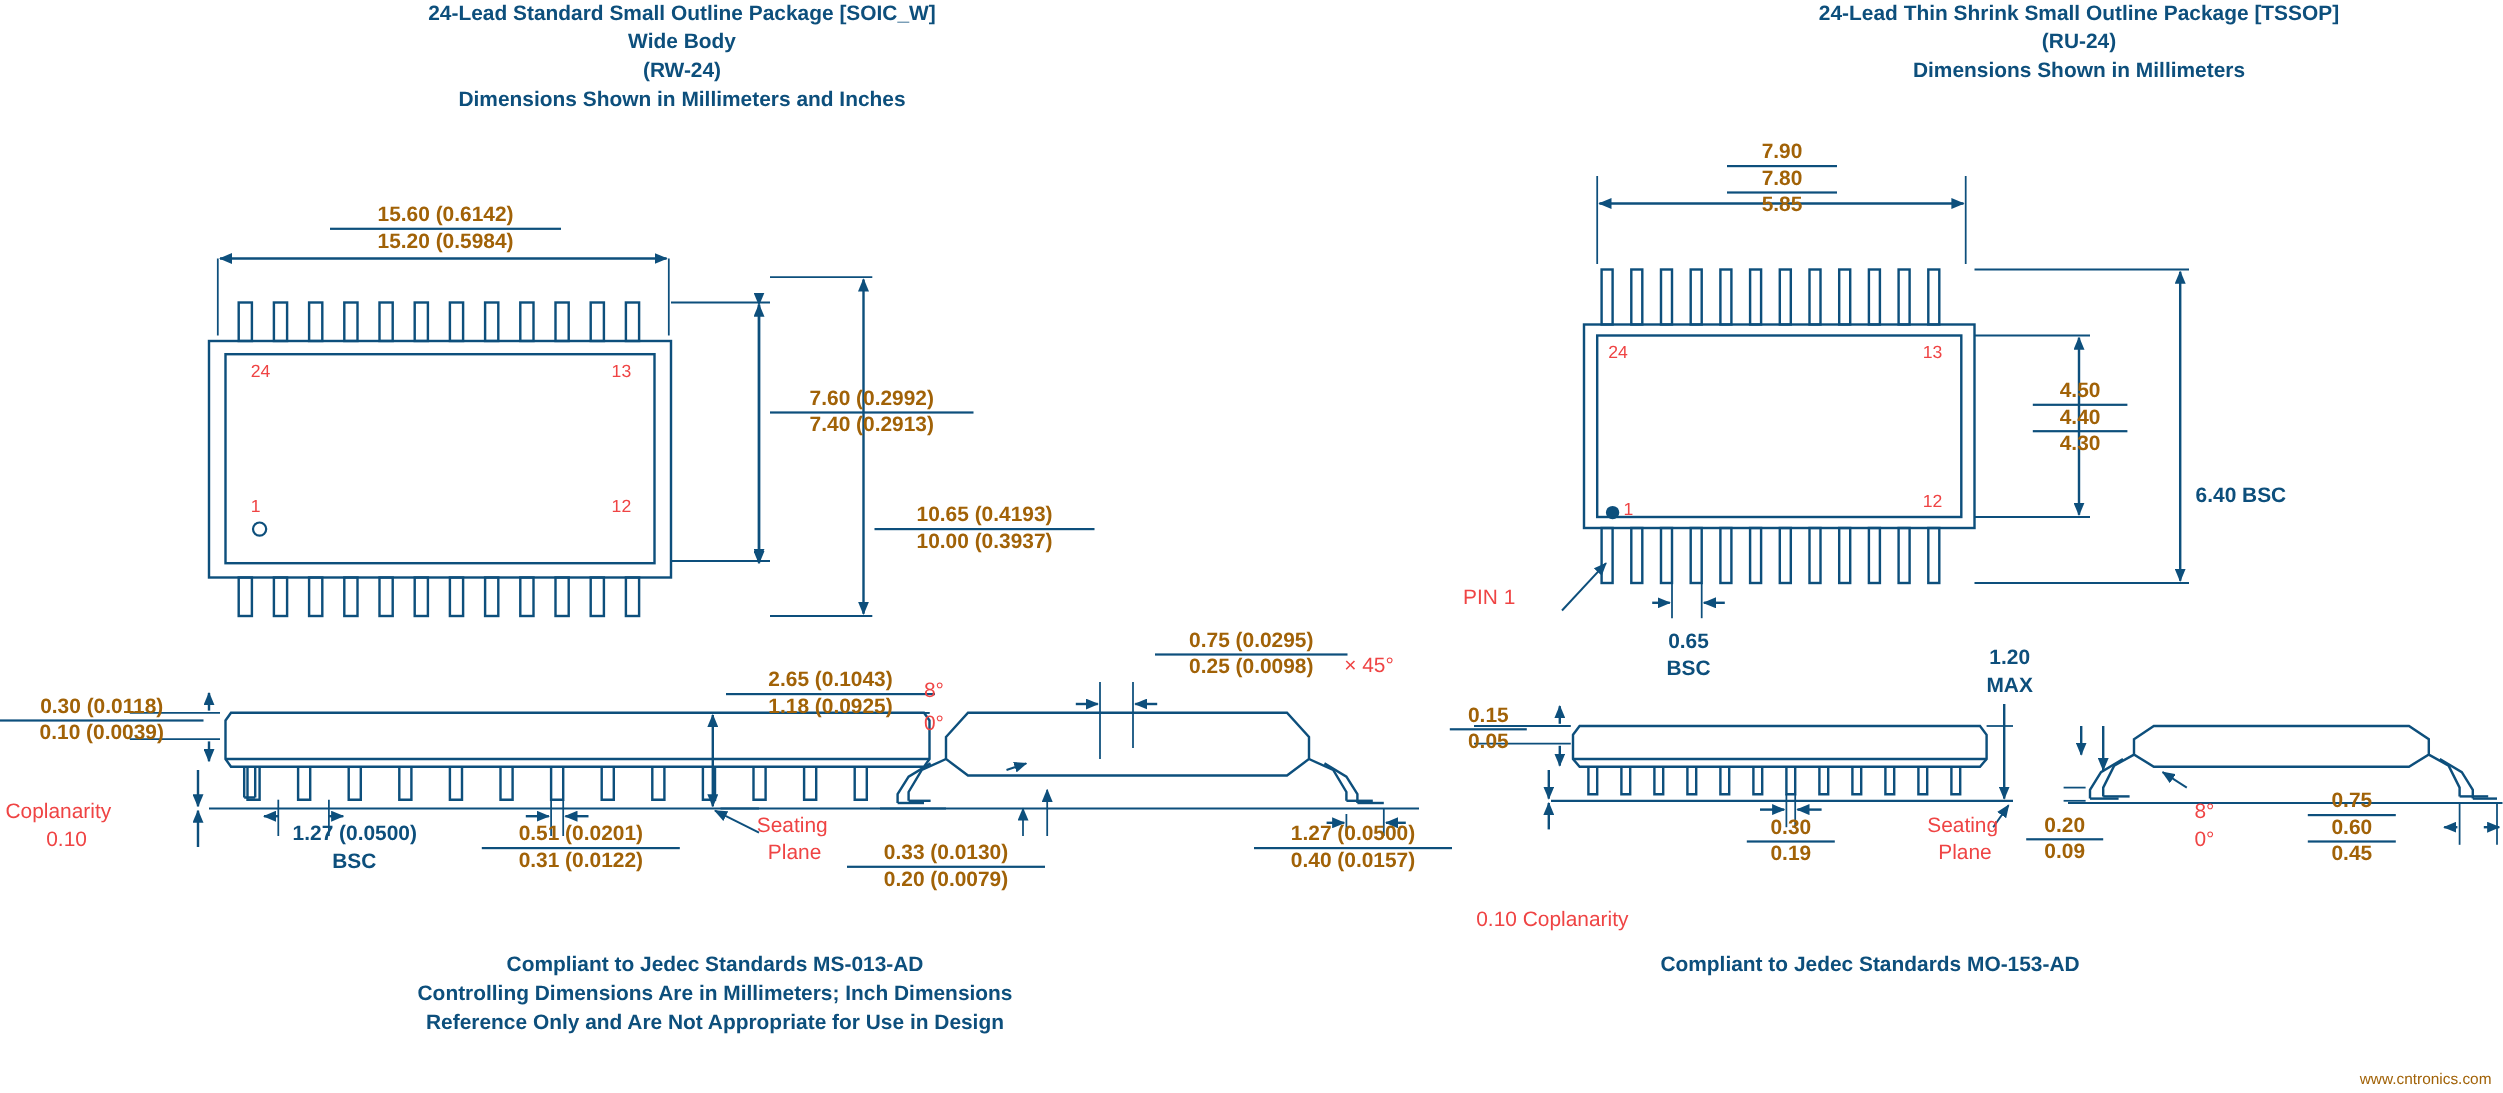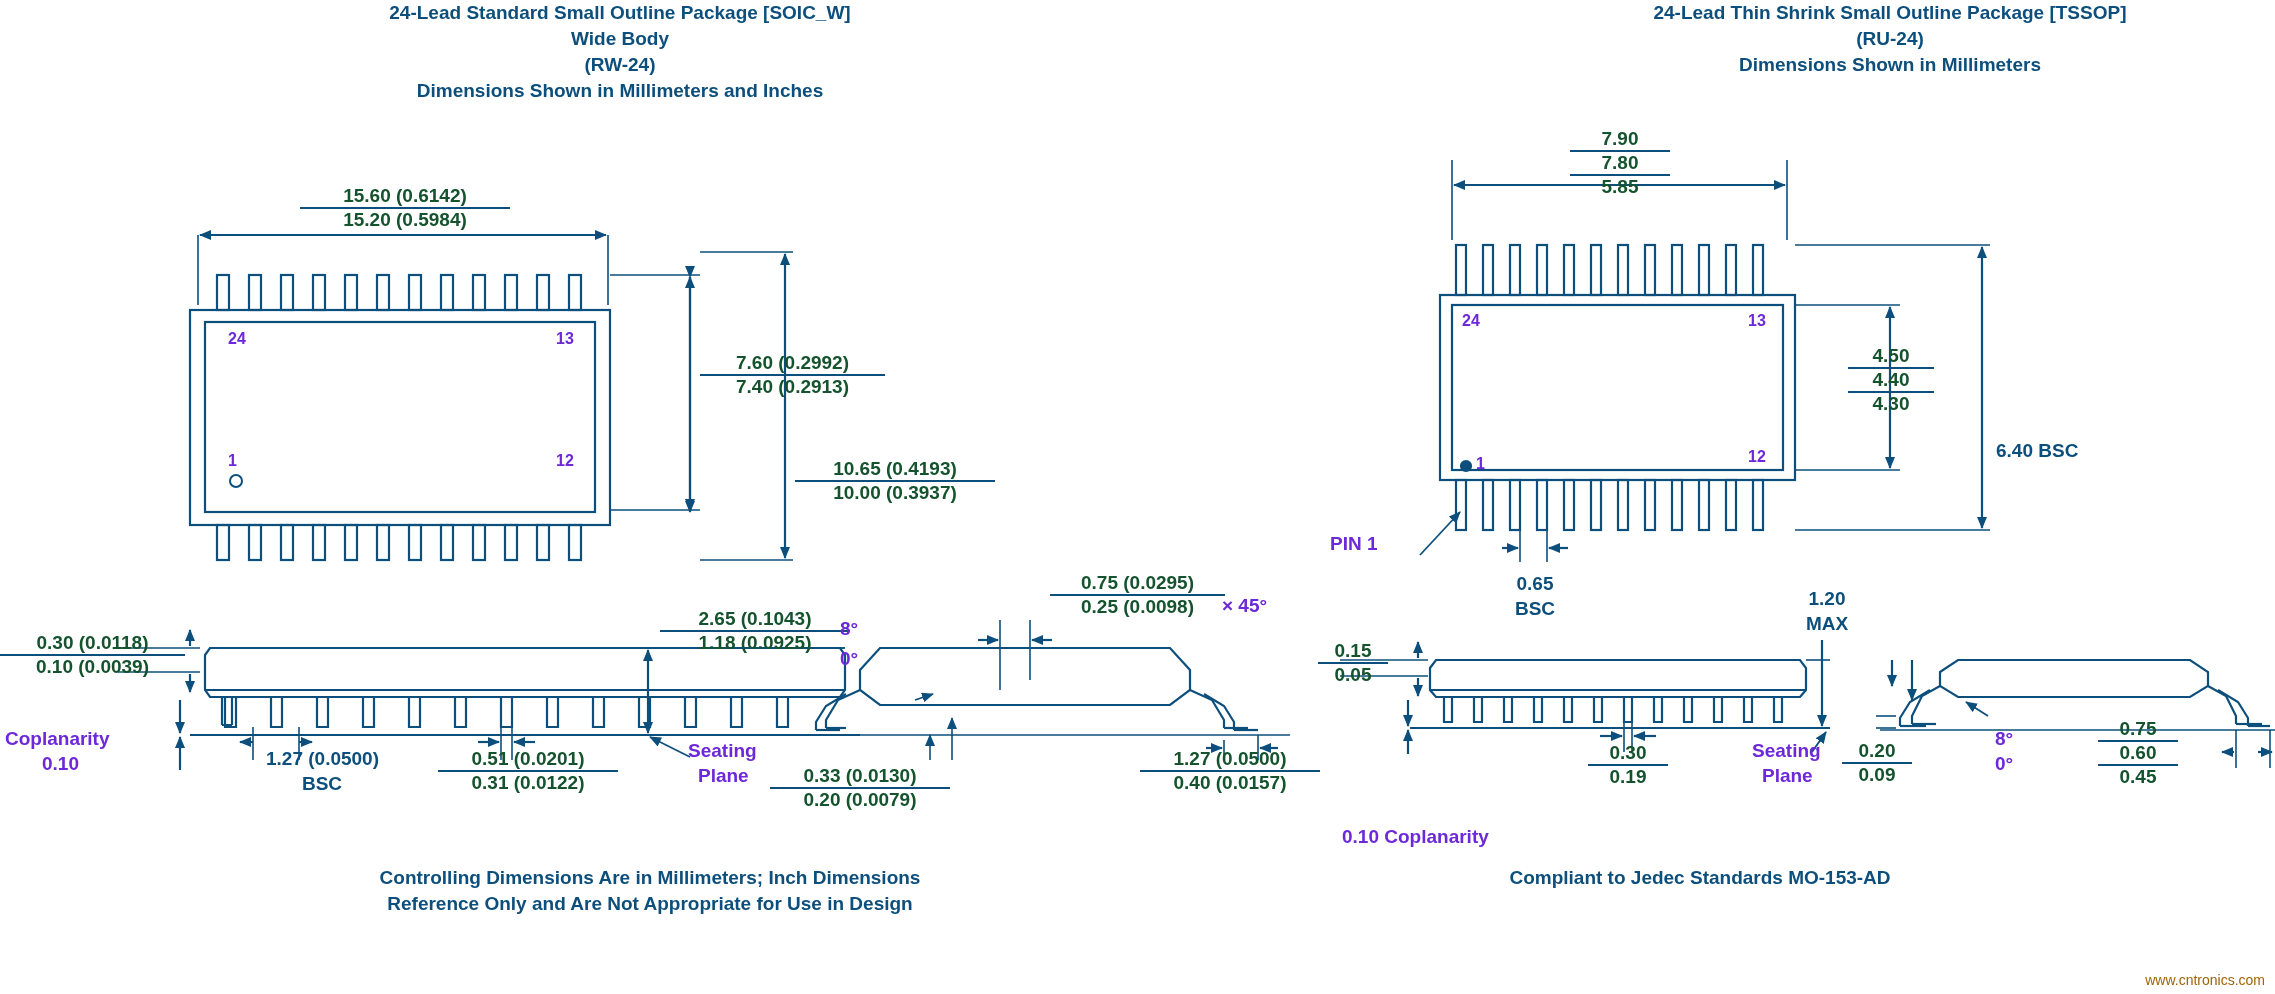--- a/index.html
+++ b/index.html
@@ -1,24 +1,24 @@
 <!DOCTYPE html>
 <html><head>
 <meta charset="utf-8">
 <style>
   html,body{margin:0;padding:0;}
   body{
     width:2275px;height:994px;background:#ffffff;overflow:hidden;
     font-family:"Liberation Sans",sans-serif;color:#0d4f7c;
   }
   .page{position:relative;width:2275px;height:994px;}
-  .t{position:absolute;font-weight:bold;color:#6d28d9;white-space:nowrap;}
+  .t{position:absolute;font-weight:normal;color:#ef4444;white-space:nowrap;}
   .title{font-size:19px;line-height:26px;font-weight:bold;color:#0d4f7c;text-align:center;position:absolute;white-space:nowrap;}
   .dim{font-size:19px;font-weight:bold;color:#0d4f7c;white-space:nowrap;text-align:center;position:absolute;}
-  .frac{position:absolute;text-align:center;font-size:19px;font-weight:bold;color:#14532d;white-space:nowrap;}
+  .frac{position:absolute;text-align:center;font-size:19px;font-weight:bold;color:#a16207;white-space:nowrap;}
   .frac .num{display:block;padding:0 4px;}
   .frac .den{display:block;border-top:2px solid #0d4f7c;padding:0 4px;}
   svg{position:absolute;left:0;top:0;overflow:visible;}
   .wm{position:absolute;right:10px;bottom:6px;color:#a16207;font-size:14px;font-weight:normal;font-family:"Liberation Sans",sans-serif;}
 </style>
 </head>
 <body>
 
 <div class="page">
 
@@ -341,20 +341,21 @@
     <span class="num">0.33 (0.0130)</span>
     <span class="den">0.20 (0.0079)</span>
   </div>
 
   <div class="frac" style="left:1140px;top:748px;width:180px;">
     <span class="num">1.27 (0.0500)</span>
     <span class="den">0.40 (0.0157)</span>
   </div>
 
   <div class="title" style="left:200px;top:865px;width:900px;">
+    <div>Compliant to Jedec Standards MS-013-AD</div>
     <div>Controlling Dimensions Are in Millimeters; Inch Dimensions</div>
     <div>Reference Only and Are Not Appropriate for Use in Design</div>
   </div>
 
   <div class="title" style="left:1540px;top:0px;width:700px;">
     <div>24-Lead Thin Shrink Small Outline Package [TSSOP]</div>
     <div>(RU-24)</div>
     <div>Dimensions Shown in Millimeters</div>
   </div>
 

